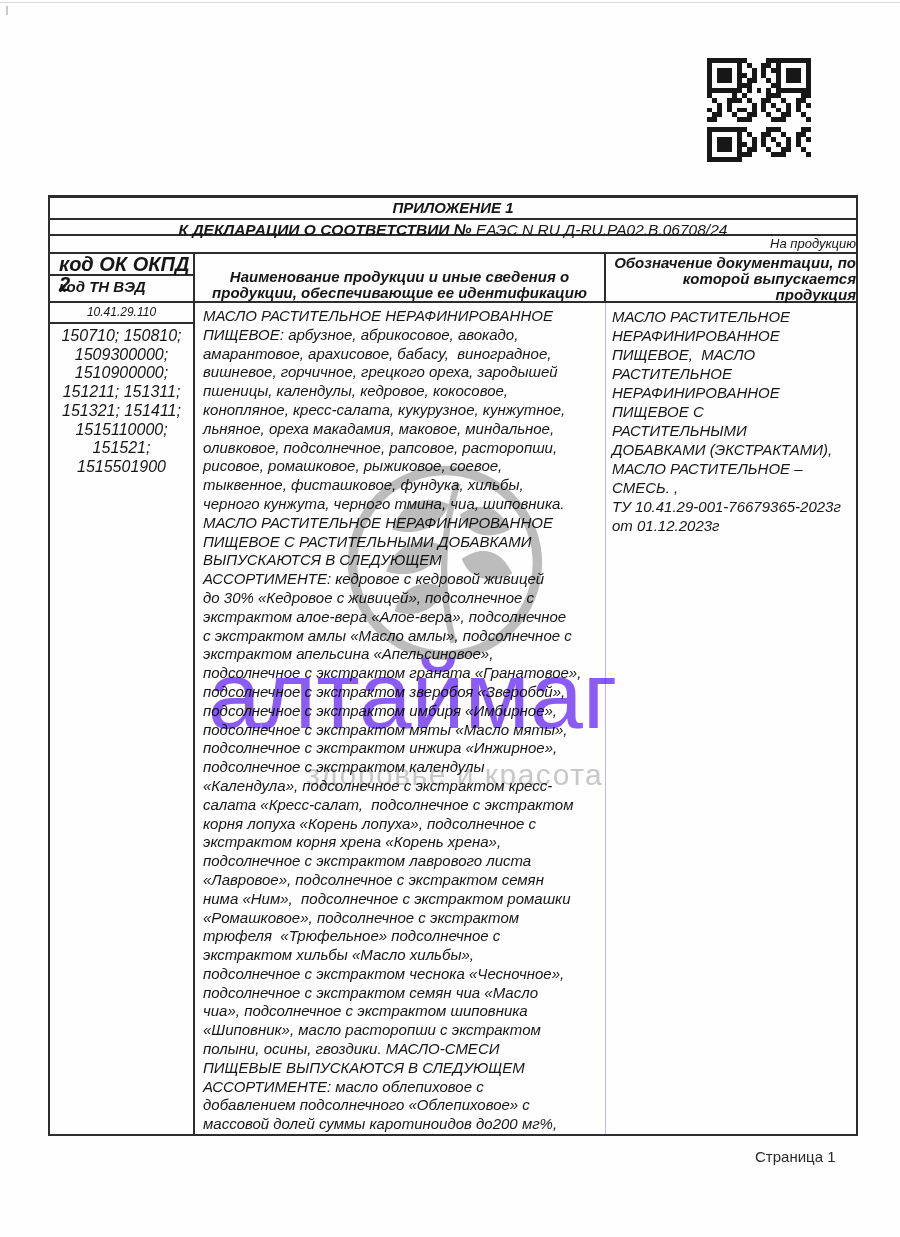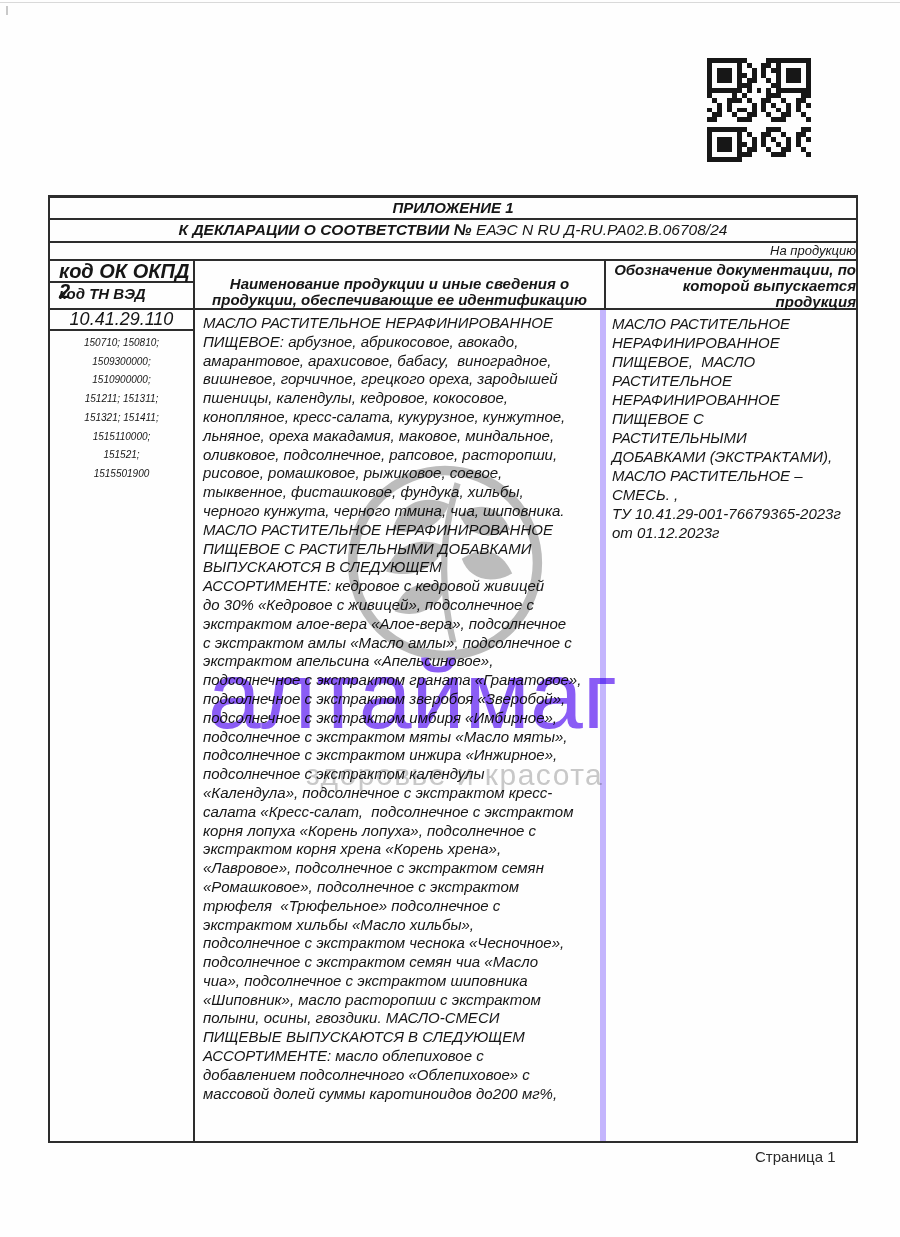--- a/index.html
+++ b/index.html
@@ -9,40 +9,40 @@
   .scan-tick{position:absolute;left:6px;top:6px;width:2px;height:9px;background:#c9c9c9;}
 
   
   .qr{position:absolute;left:707px;top:58px;width:104px;height:104px;shape-rendering:crispEdges;}
 
   
   .doc-table{position:absolute;left:48px;top:195px;width:810px;box-sizing:border-box;
              border:2px solid #2d2d2d;border-top-width:3px;}
   .row{box-sizing:border-box;border-bottom:2px solid #2d2d2d;font-style:italic;}
   .row.title{height:22px;line-height:19px;text-align:center;font-weight:bold;font-size:15px;}
-  .row.decl{height:23px;line-height:20px;text-align:center;font-size:15.5px;white-space:pre;}
+  .row.decl{height:16px;line-height:20px;text-align:center;font-size:15.5px;white-space:pre;}
   .row.decl .b{font-weight:bold;}
   .row.na{height:18px;line-height:15px;text-align:right;font-size:13px;}
   .row.header{height:49px;display:flex;font-weight:bold;}
   .row.body{height:831px;display:flex;border-bottom:none;}
 
   .c1h{width:145px;box-sizing:border-box;border-right:2px solid #2d2d2d;}
   .c1h-top{box-sizing:border-box;height:22px;line-height:20px;padding-left:9px;
            border-bottom:2px solid #2d2d2d;font-size:20px;}
   .c1h-bot{height:34px;line-height:22px;padding-left:9px;font-size:15px;}
   .c2h{width:411px;box-sizing:border-box;border-right:2px solid #2d2d2d;text-align:center;
        font-size:15px;line-height:16px;padding-top:15px;}
   .c3h{flex:1;text-align:right;font-size:15px;line-height:16px;padding-top:1px;}
 
   .c1b{width:145px;box-sizing:border-box;border-right:2px solid #2d2d2d;text-align:center;}
-  .okpd{box-sizing:border-box;height:21px;line-height:19px;font-size:18px;
+  .okpd{box-sizing:border-box;height:21px;line-height:19px;font-size:12px;
         border-bottom:2px solid #2d2d2d;}
   .tnved{padding-top:3px;}
-  .codeline{font-size:10px;line-height:18.7px;white-space:pre;}
-  .c2b{width:411px;box-sizing:border-box;border-right:6px solid #c4b5fd;
+  .codeline{font-size:16px;line-height:18.7px;white-space:pre;}
+  .c2b{width:411px;box-sizing:border-box;border-right:1px solid #c4b5fd;
        padding:4px 0 0 8px;overflow:hidden;}
   .tline{font-size:15px;line-height:18.8px;white-space:pre;}
   .c3b{flex:1;padding:4px 0 0 6px;overflow:hidden;}
   .tline3{font-size:15px;line-height:19px;white-space:pre;}
 
   
   .watermark{position:absolute;left:0;top:0;width:900px;height:1237px;pointer-events:none;
              mix-blend-mode:multiply;}
   .emblem{position:absolute;left:340px;top:458px;width:210px;height:210px;}
   .brand{position:absolute;left:208px;top:648px;font-size:95px;font-weight:normal;
@@ -327,21 +327,23 @@
           <div class="tline">подсолнечное с экстрактом граната «Гранатовое»,</div>
           <div class="tline">подсолнечное с экстрактом зверобоя «Зверобой»,</div>
           <div class="tline">подсолнечное с экстрактом имбиря «Имбирное»,</div>
           <div class="tline">подсолнечное с экстрактом мяты «Масло мяты»,</div>
           <div class="tline">подсолнечное с экстрактом инжира «Инжирное»,</div>
           <div class="tline">подсолнечное с экстрактом календулы</div>
           <div class="tline">«Календула», подсолнечное с экстрактом кресс-</div>
           <div class="tline">салата «Кресс-салат,  подсолнечное с экстрактом</div>
           <div class="tline">корня лопуха «Корень лопуха», подсолнечное с</div>
           <div class="tline">экстрактом корня хрена «Корень хрена»,</div>
+          <div class="tline">подсолнечное с экстрактом лаврового листа</div>
           <div class="tline">«Лавровое», подсолнечное с экстрактом семян</div>
+          <div class="tline">нима «Ним»,  подсолнечное с экстрактом ромашки</div>
           <div class="tline">«Ромашковое», подсолнечное с экстрактом</div>
           <div class="tline">трюфеля  «Трюфельное» подсолнечное с</div>
           <div class="tline">экстрактом хильбы «Масло хильбы»,</div>
           <div class="tline">подсолнечное с экстрактом чеснока «Чесночное»,</div>
           <div class="tline">подсолнечное с экстрактом семян чиа «Масло</div>
           <div class="tline">чиа», подсолнечное с экстрактом шиповника</div>
           <div class="tline">«Шиповник», масло расторопши с экстрактом</div>
           <div class="tline">полыни, осины, гвоздики. МАСЛО-СМЕСИ</div>
           <div class="tline">ПИЩЕВЫЕ ВЫПУСКАЮТСЯ В СЛЕДУЮЩЕМ</div>
           <div class="tline">АССОРТИМЕНТЕ: масло облепиховое с</div>

